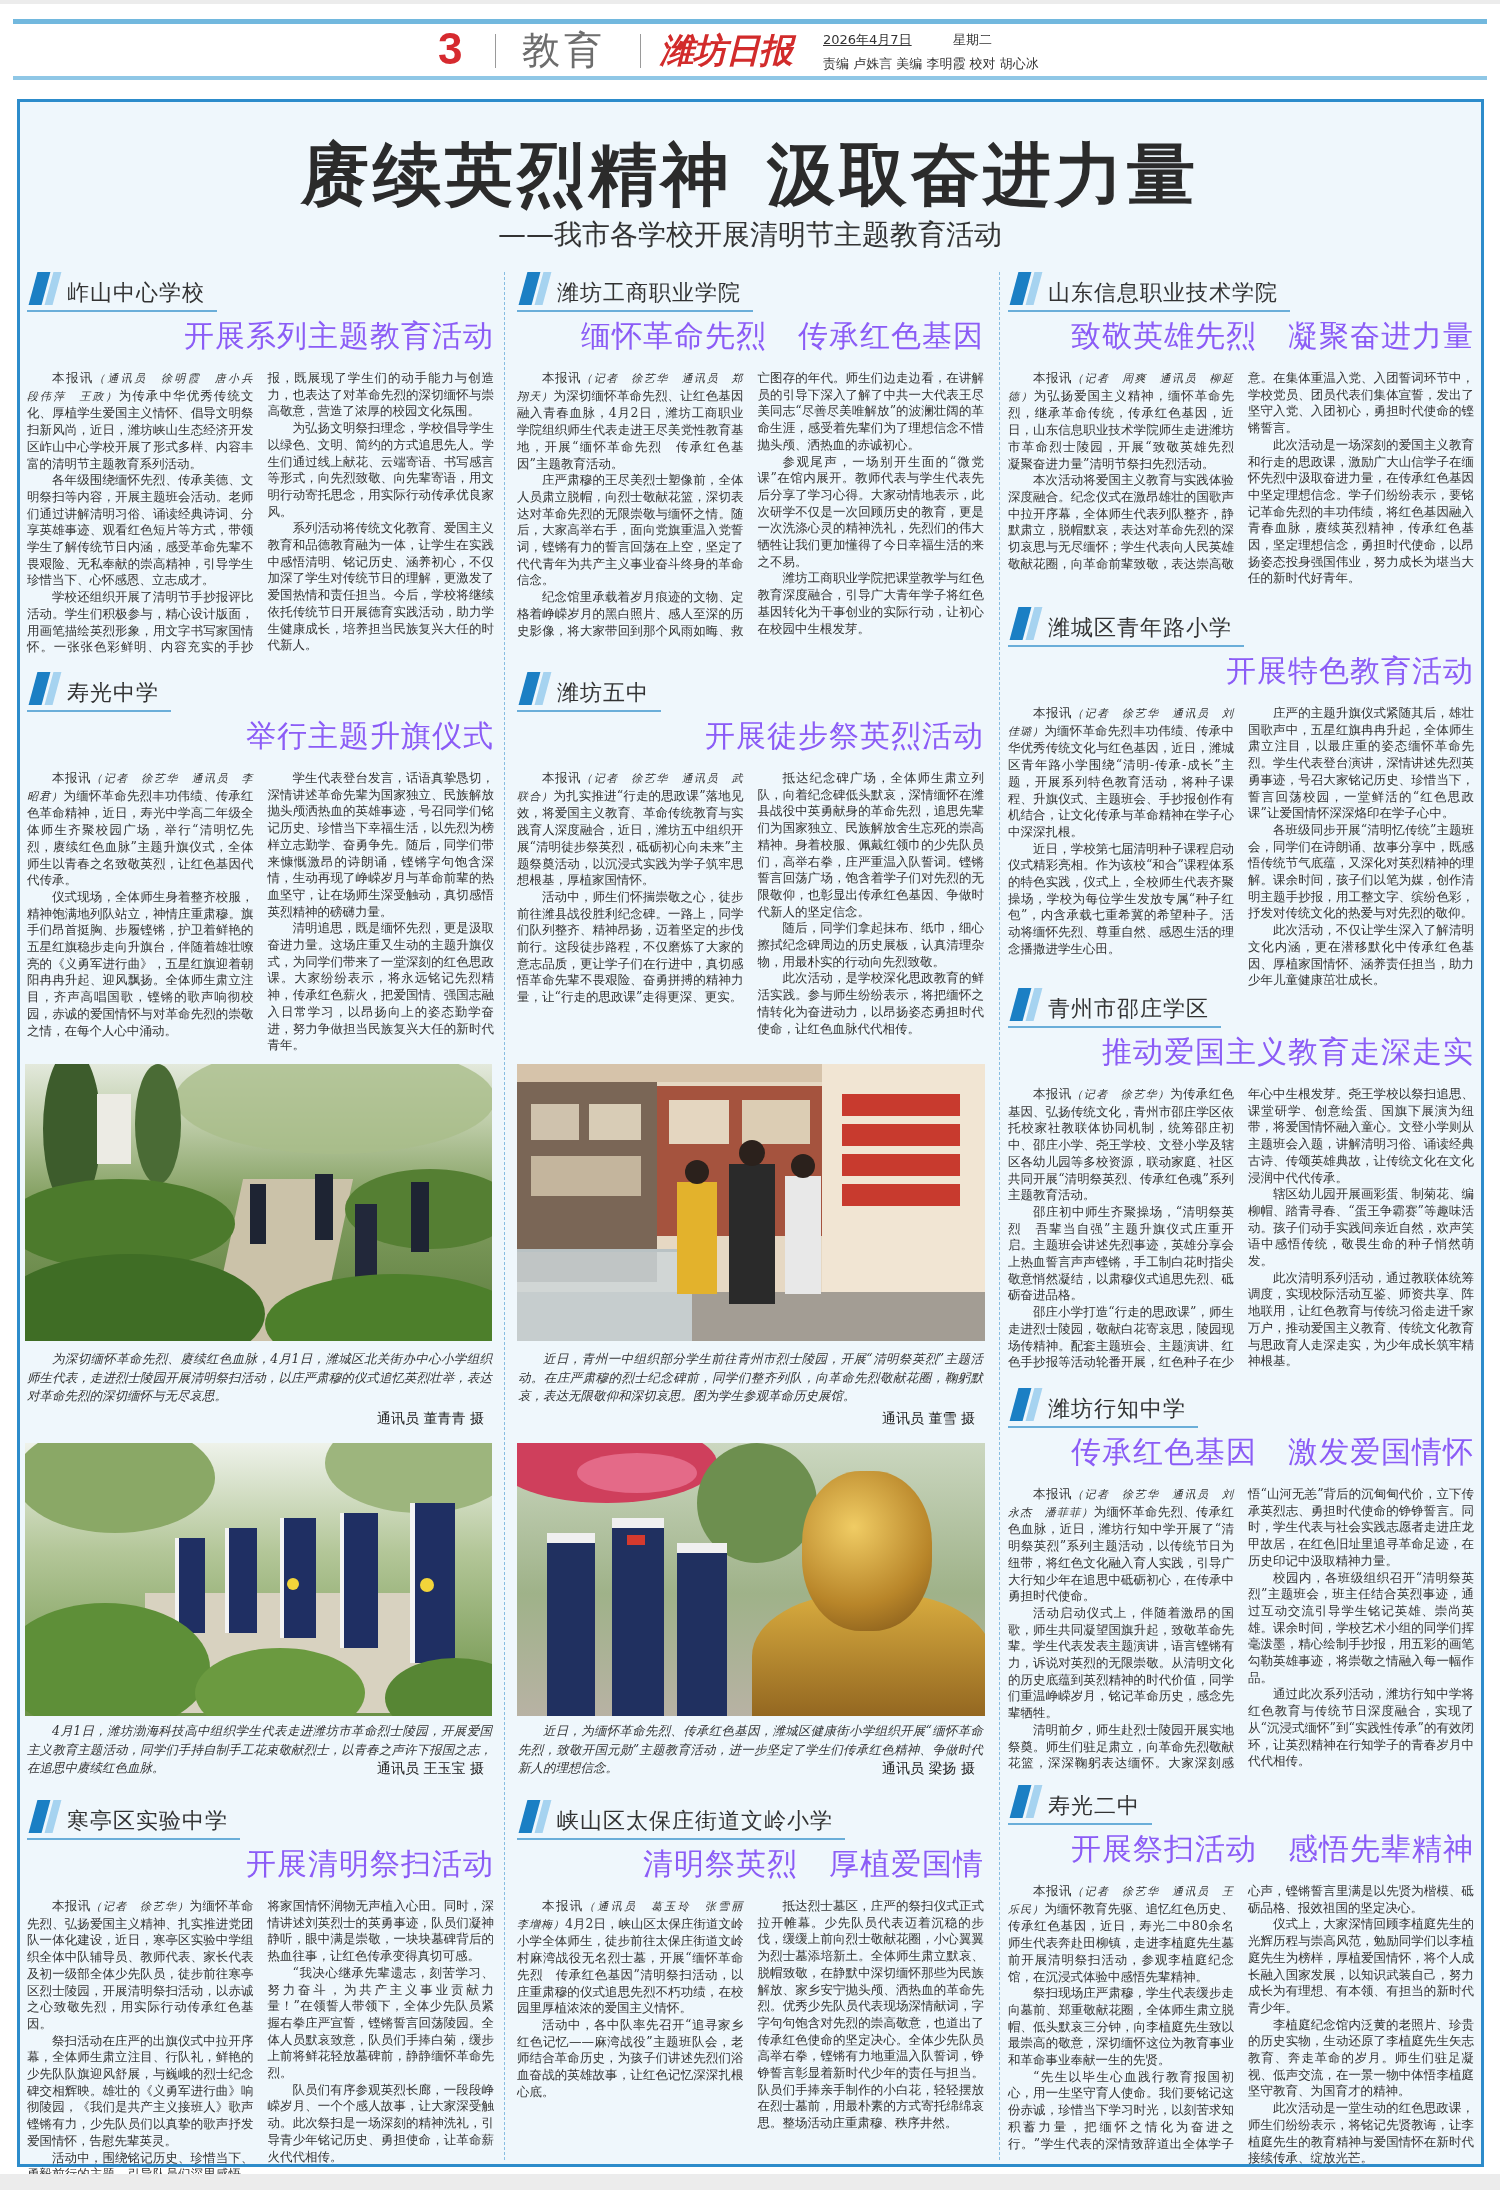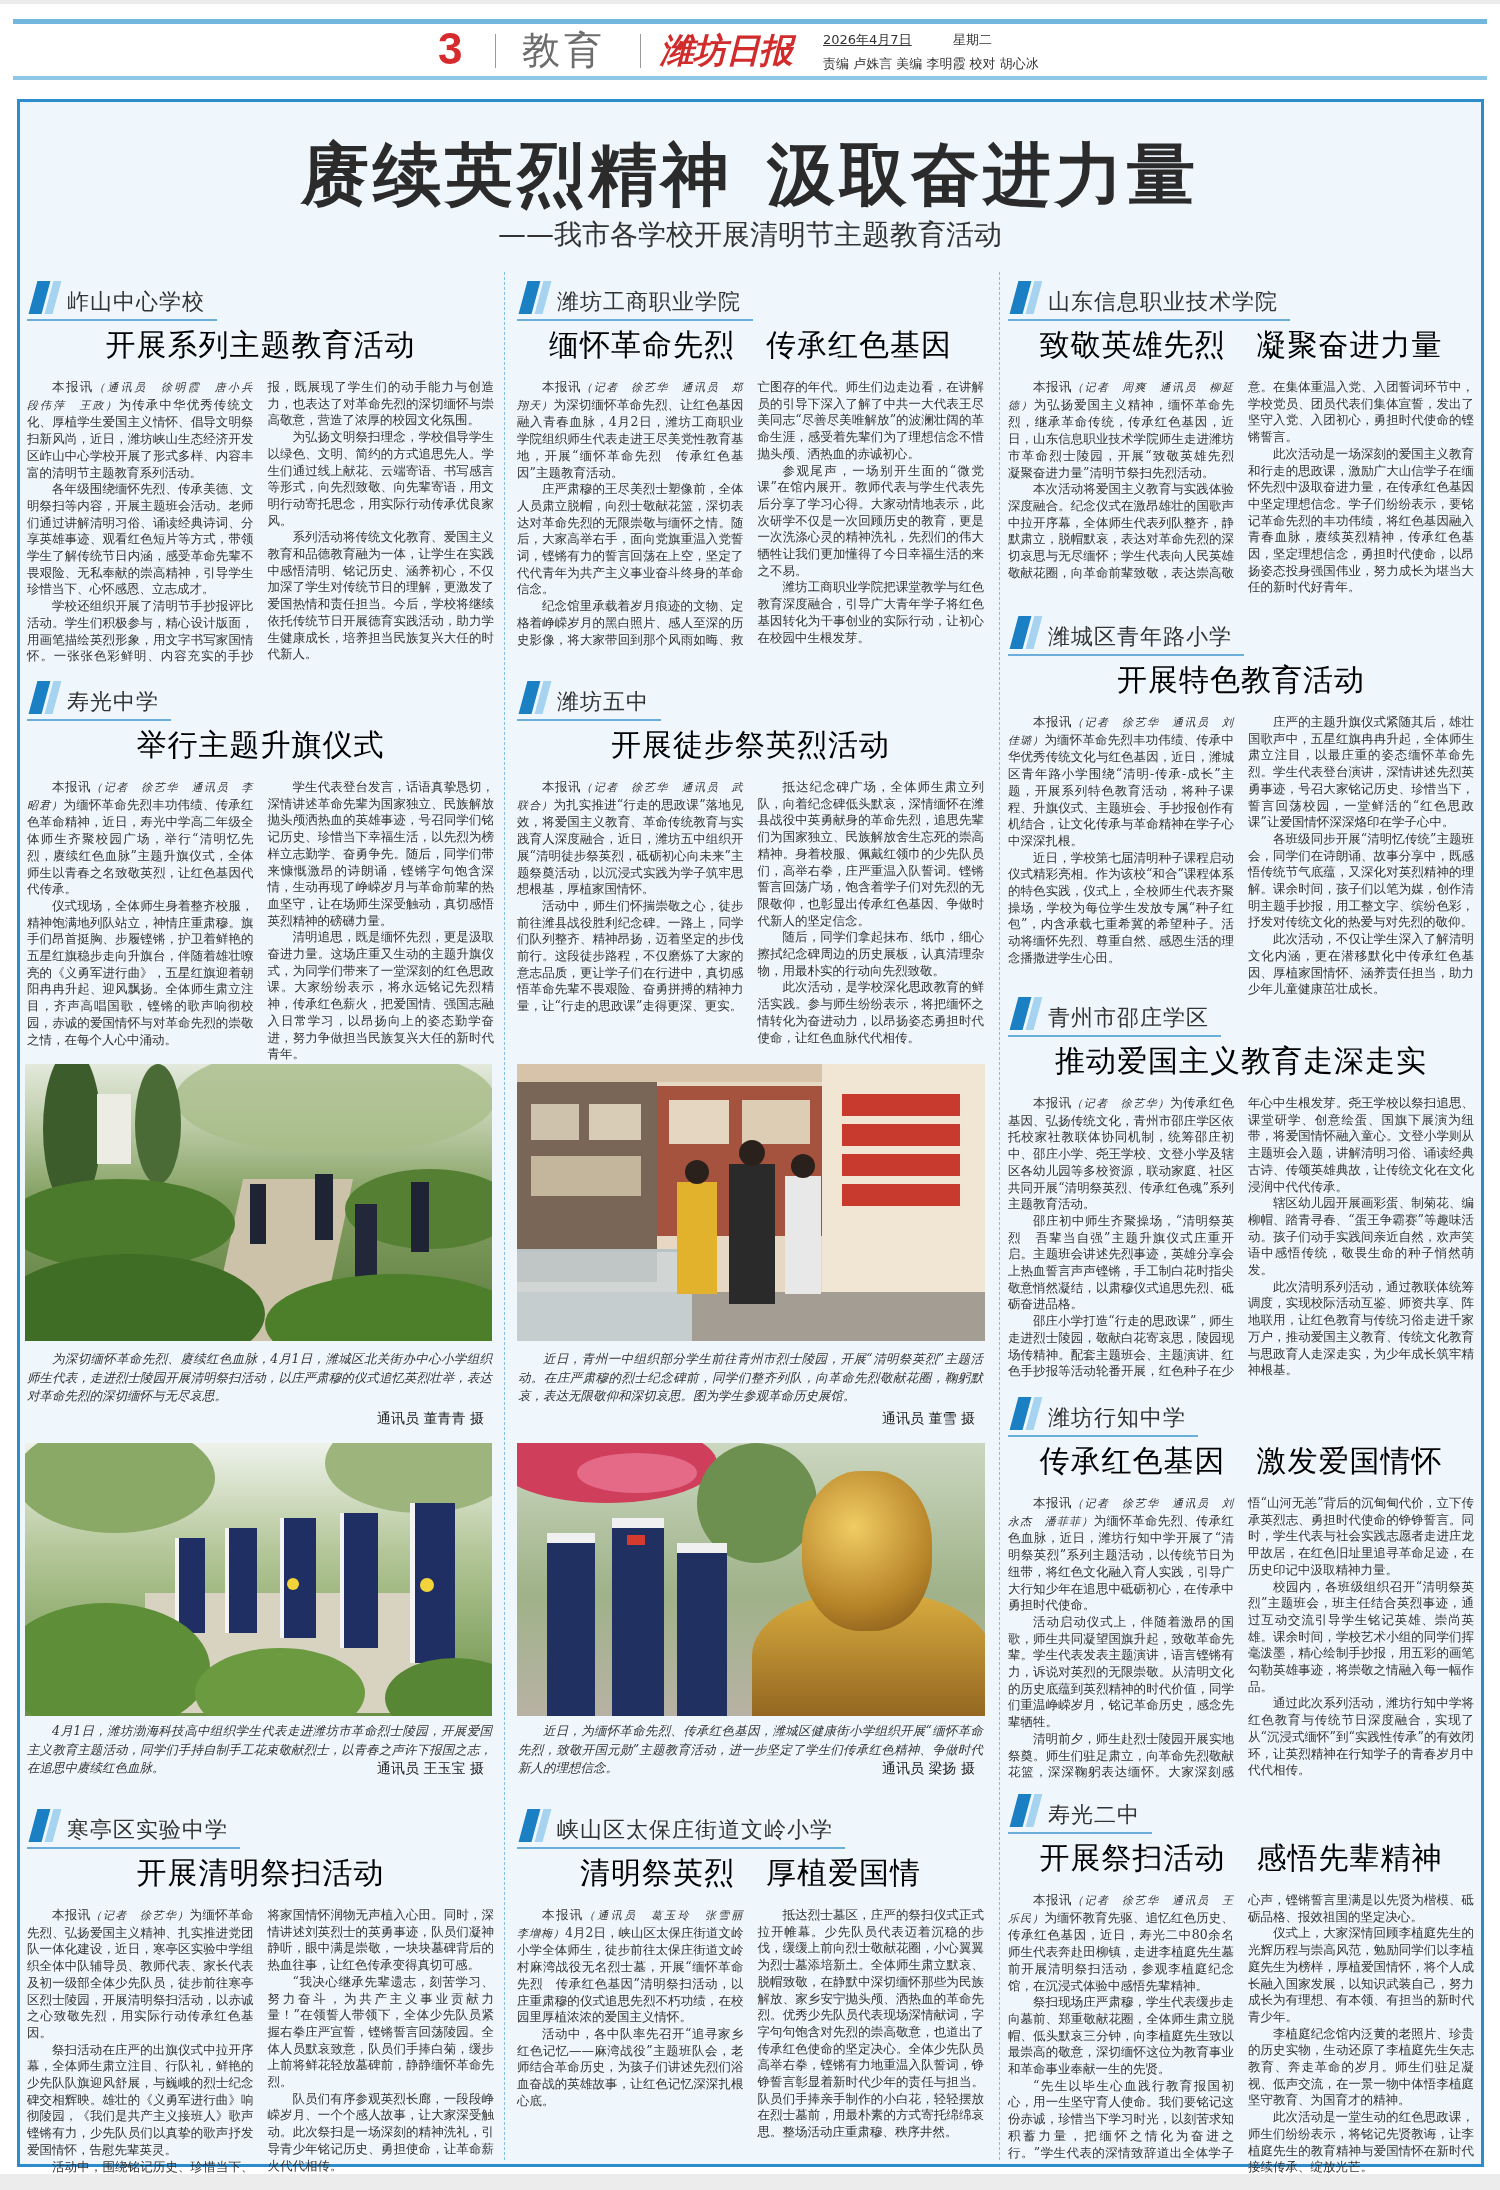--- a/index.html
+++ b/index.html
@@ -18,27 +18,27 @@
   .hcred{position:absolute;left:823px;top:56px;font:13px/15px "DejaVu Sans",sans-serif;color:#333;white-space:pre;}
 
   .frame{position:absolute;left:17px;top:99px;width:1467px;height:2068px;box-sizing:border-box;border:3px solid #2d8ccb;background:#eff7fc;}
   .title{position:absolute;left:0;top:138px;width:1500px;text-align:center;font:bold 68px/72px "DejaVu Serif",serif;color:#2b2b2b;letter-spacing:4px;}
   .title .gap{display:inline-block;width:34px;}
   .subtitle{position:absolute;left:0;top:219px;width:1500px;text-align:center;font:28px/32px "DejaVu Sans",sans-serif;color:#333;}
 
   .colsep{position:absolute;top:272px;height:1888px;width:0;border-left:1px dashed #86bde2;}
 
   .art{position:absolute;}
-  .lbl{position:relative;display:inline-block;height:38px;padding-left:40px;padding-right:12px;border-bottom:2px solid #6aaed9;margin-top:9px;}
+  .lbl{position:relative;display:inline-block;height:38px;padding-left:40px;padding-right:12px;border-bottom:2px solid #6aaed9;}
   .mk{position:absolute;left:0;top:0;width:36px;height:33px;}
   .mk i{position:absolute;top:0;height:33px;transform:skewX(-15deg);display:block;}
   .mk .m1{left:6px;width:13px;background:#1b7fc4;}
   .mk .m2{left:22px;width:8px;background:#a6d3f0;}
   .lt{display:block;padding-top:8px;font:22px/26px "DejaVu Sans",sans-serif;color:#333;letter-spacing:1px;white-space:nowrap;}
-  .hl{margin:6px 0 0;font:normal 30px/36px "DejaVu Sans",sans-serif;color:#000000;text-align:center;letter-spacing:1px;white-space:pre;}
+  .hl{margin:6px 0 0;font:normal 30px/36px "DejaVu Sans",sans-serif;color:#8b5cf6;text-align:right;letter-spacing:1px;white-space:pre;}
   .bd{margin-top:16px;column-count:2;column-gap:14px;font-size:12.5px;line-height:16.7px;text-align:justify;color:#333;}
   .bd p{margin:0;text-indent:2em;}
   .bd .by{font-size:11px;font-style:italic;letter-spacing:1px;}
 
   .photo{position:absolute;overflow:hidden;}
   .photo .s{position:absolute;}
   .cap{position:absolute;font:italic 12.5px/18.5px "DejaVu Serif",serif;color:#333;text-align:justify;}
   .cap .ct{display:block;text-indent:2em;}
   .cap .cr{display:block;text-align:right;font:14px/20px "DejaVu Sans",sans-serif;font-style:normal;color:#222;padding-right:8px;margin-top:2px;white-space:pre;}
   .cap.inline .cr{position:absolute;right:0;bottom:0;margin:0;background:#eff7fc;padding-left:6px;}

